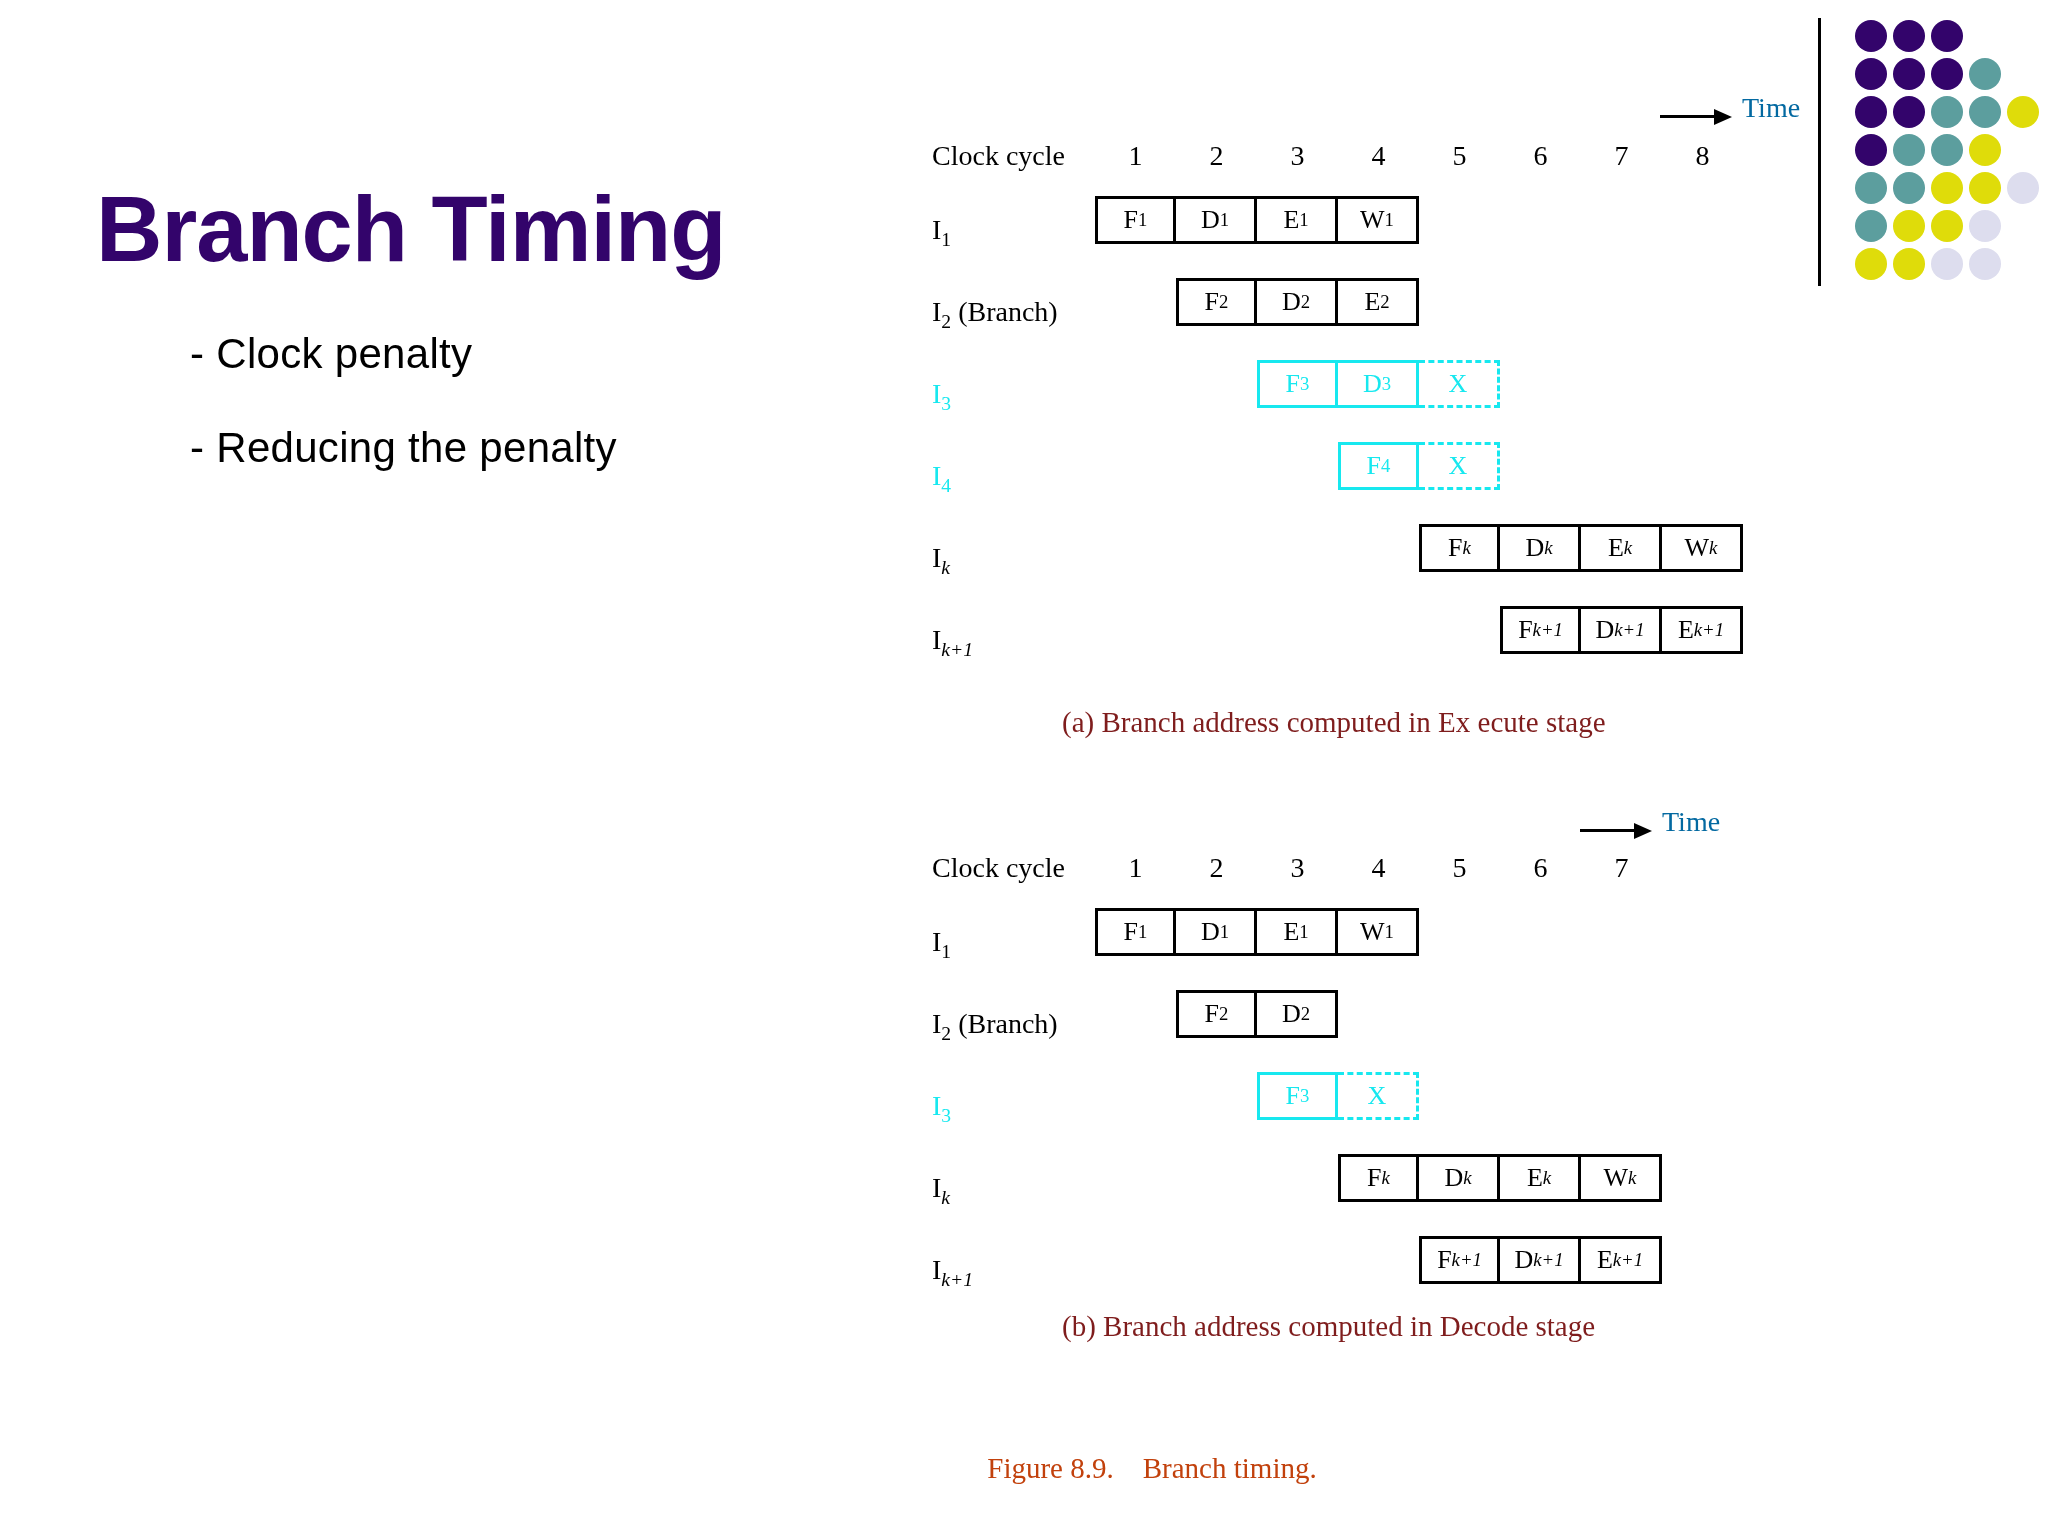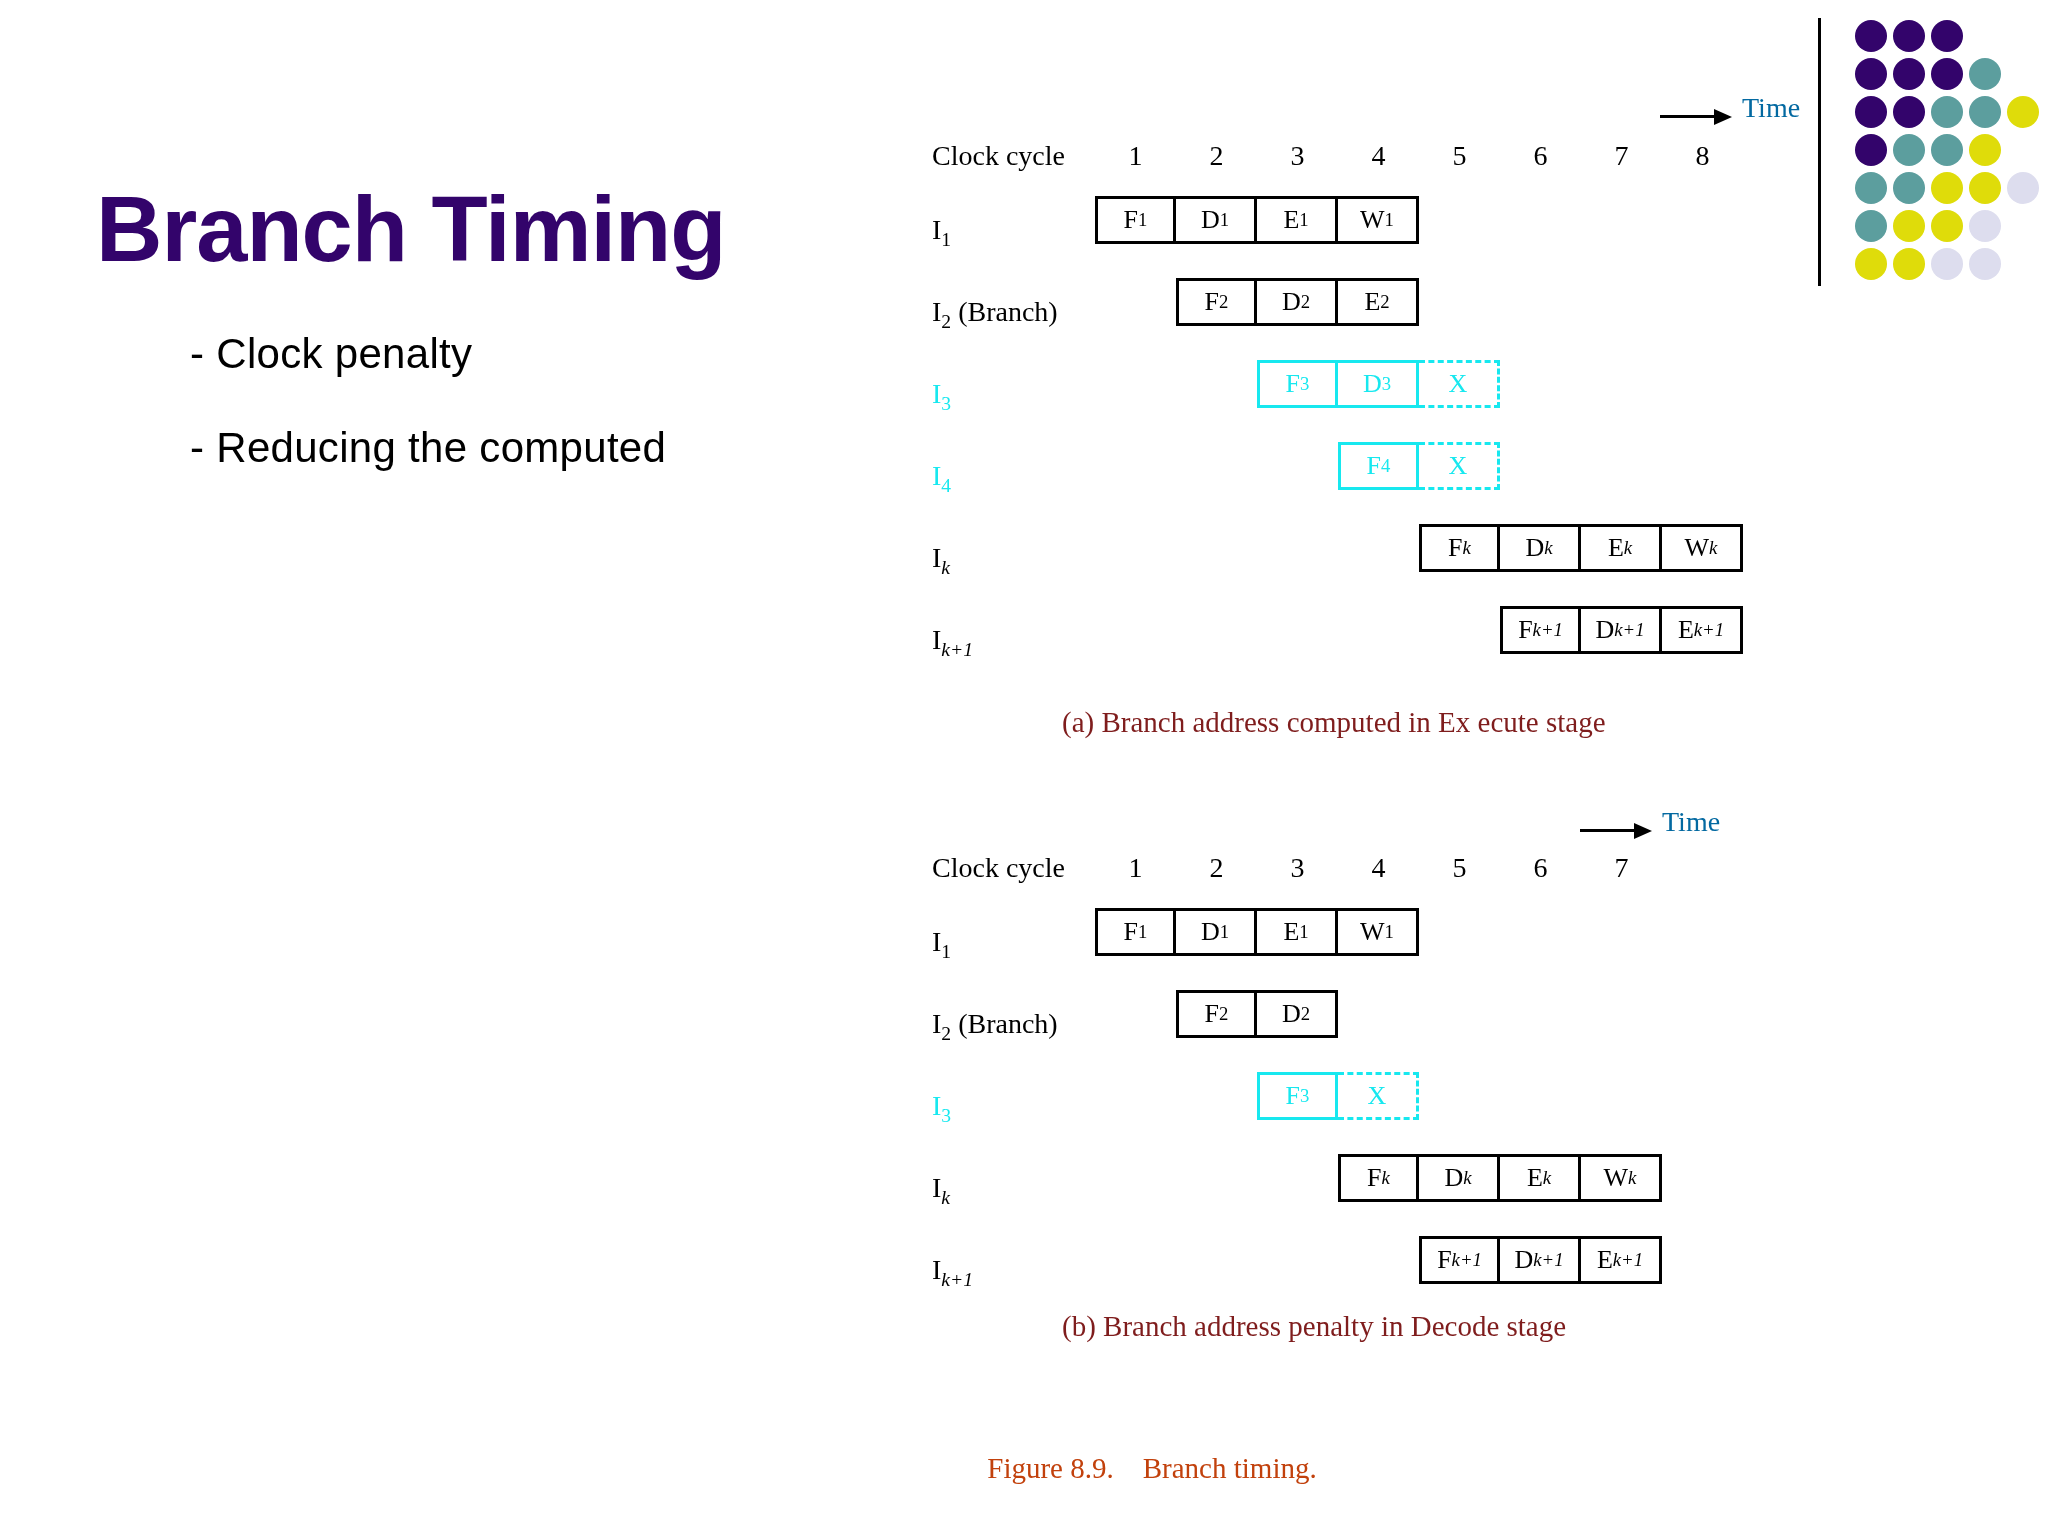--- a/index.html
+++ b/index.html
@@ -204,21 +204,21 @@
     <div class="dot" style="left: 114px; top: 190px; background: rgb(221, 221, 238);"></div>
     <div class="dot" style="left: 0px; top: 228px; background: rgb(223, 220, 10);"></div>
     <div class="dot" style="left: 38px; top: 228px; background: rgb(223, 220, 10);"></div>
     <div class="dot" style="left: 76px; top: 228px; background: rgb(221, 221, 238);"></div>
     <div class="dot" style="left: 114px; top: 228px; background: rgb(221, 221, 238);"></div>
   </div>
 
 <div id="slide-title">Branch Timing</div>
 
 <div class="bullet-line" id="bullet-0">- Clock penalty</div>
-<div class="bullet-line" id="bullet-1">- Reducing the computed</div>
+<div class="bullet-line" id="bullet-1">- Reducing the penalty</div>
 
 <div class="panel" id="panel-a">
     <div class="clock-label" style="left: 932px; top: 140px;">Clock cycle</div>
     <div class="tick" style="left: 1115.5px; top: 140px;">1</div>
     <div class="tick" style="left: 1196.5px; top: 140px;">2</div>
     <div class="tick" style="left: 1277.5px; top: 140px;">3</div>
     <div class="tick" style="left: 1358.5px; top: 140px;">4</div>
     <div class="tick" style="left: 1439.5px; top: 140px;">5</div>
     <div class="tick" style="left: 1520.5px; top: 140px;">6</div>
     <div class="tick" style="left: 1601.5px; top: 140px;">7</div>
@@ -305,16 +305,16 @@
       <div class="stage-box" style="left: 81px; width: 81px;">D<sub class="it">k</sub></div>
       <div class="stage-box" style="left: 162px; width: 81px;">E<sub class="it">k</sub></div>
       <div class="stage-box" style="left: 243px; width: 81px;">W<sub class="it">k</sub></div>
     </div>
     <div class="row-label" style="left: 932px; top: 714px;">I<sub class="it">k+1</sub></div>
     <div class="stage-row" style="left: 1419px; top: 696px; width: 243px;">
       <div class="stage-box first-of-run" style="left: 0px; width: 81px;">F<sub class="it">k+1</sub></div>
       <div class="stage-box" style="left: 81px; width: 81px;">D<sub class="it">k+1</sub></div>
       <div class="stage-box" style="left: 162px; width: 81px;">E<sub class="it">k+1</sub></div>
     </div>
-    <div class="caption" style="left: 1062px; top: 770px;">(b) Branch address penalty in Decode stage</div>
+    <div class="caption" style="left: 1062px; top: 770px;">(b) Branch address computed in Decode stage</div>
   </div>
 
 <div id="figure-caption">Figure 8.9.    Branch timing.</div>
 
 </body></html>

